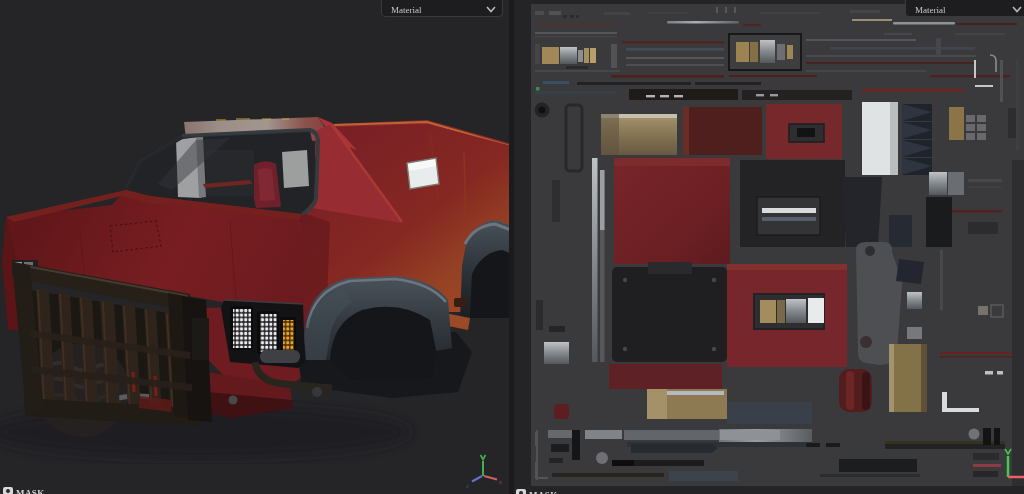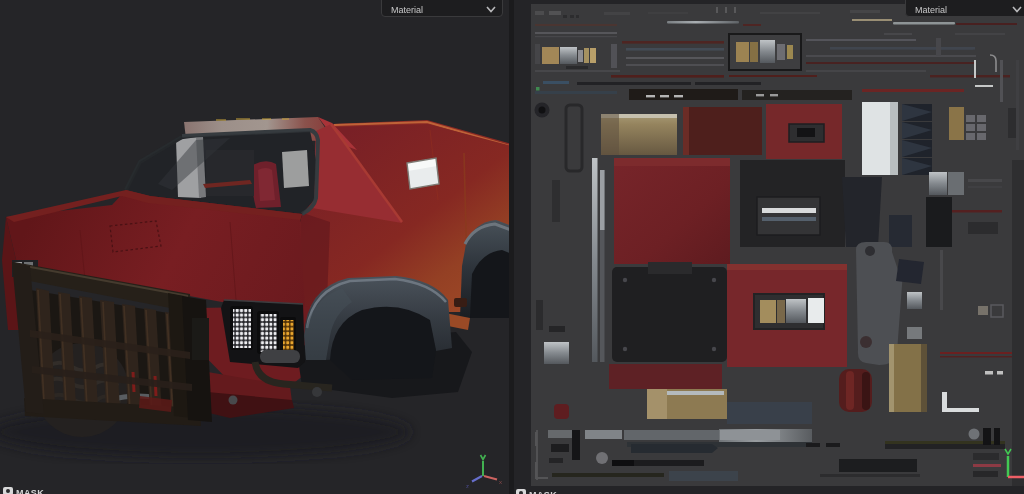--- a/index.html
+++ b/index.html
@@ -1,15 +1,15 @@
 <!DOCTYPE html>
 <html><head><meta charset="utf-8">
 <style>
 html,body{margin:0;padding:0;width:1024px;height:494px;overflow:hidden;background:#232326;}
-#root{position:relative;width:1024px;height:494px;font-family:Liberation Sans, sans-serif;}
+#root{position:relative;width:1024px;height:494px;font-family:Liberation Serif, serif;}
 svg{position:absolute;display:block;}
 .dd{position:absolute;top:-8px;height:25px;background:#1d1d1f;border:1px solid #3a3a3c;border-radius:4px;box-sizing:border-box;color:#c8c8c9;font-size:9px;}
 .dd span{position:absolute;left:9px;top:12px;}
 .mask{position:absolute;color:#d5d5d6;font-size:9px;font-weight:bold;letter-spacing:.4px;}
 </style></head>
 <body>
 <div id="root">
 <svg width="1024" height="494" viewBox="0 0 1024 494" style="left:0;top:0;">
 <defs>
 <linearGradient id="roofg" x1="184" y1="130" x2="335" y2="130" gradientUnits="userSpaceOnUse">

